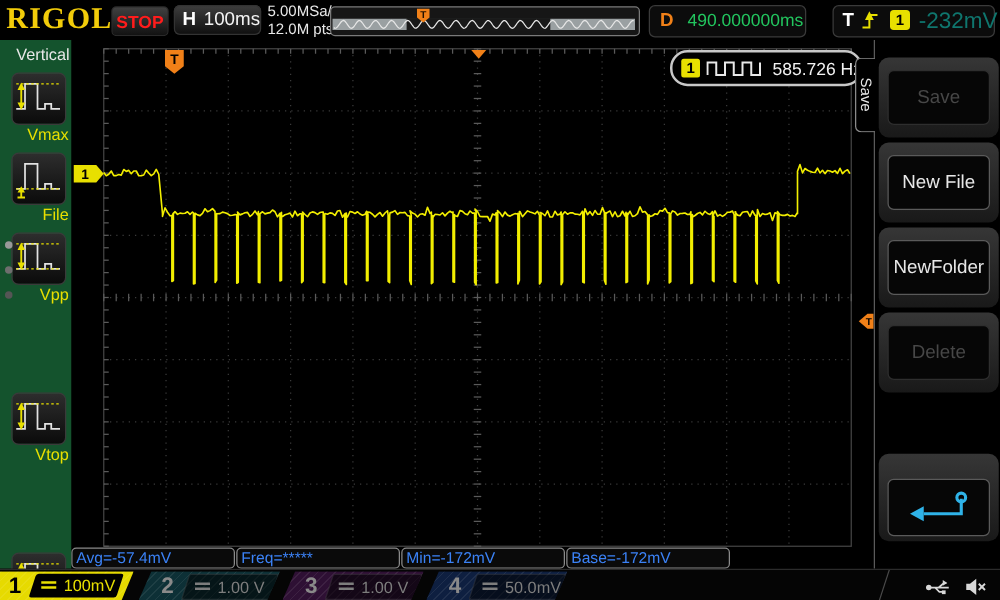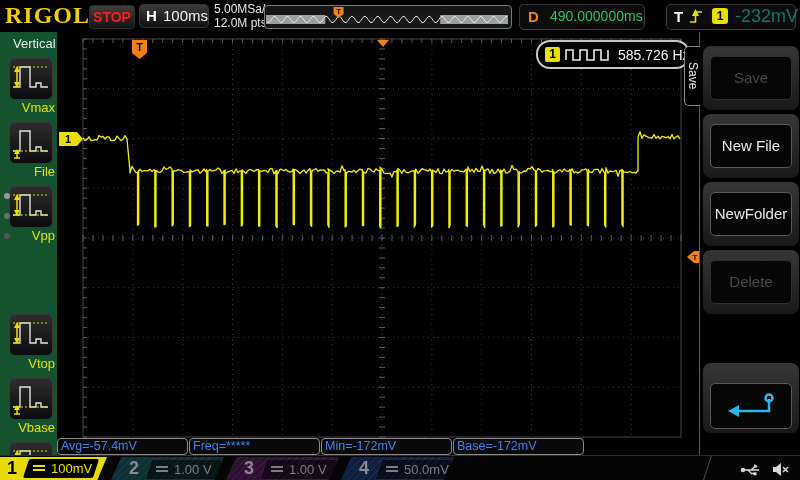--- a/index.html
+++ b/index.html
@@ -403,30 +403,20 @@
     <div class="micon"><svg width="42" height="40">
           <path d="M3,28 H10 V8 H20 V28 H26 V24 H31 V28 H38" stroke="#e2e2e2" stroke-width="1.4" fill="none"></path>
           <line x1="3" y1="8" x2="38" y2="8" stroke="#e8e000" stroke-dasharray="2 2"></line>
           <line x1="7" y1="10" x2="7" y2="26" stroke="#e8e000" stroke-width="1.5"></line>
           <polygon points="7,7 4,13 10,13" fill="#e8e000"></polygon>
           <polygon points="7,29 4,23 10,23" fill="#e8e000"></polygon>
         </svg></div>
     <div class="mlabel">Vtop</div>
   </div>
 
-  <div class="mitem" style="top:346px">
-    <div class="micon"><svg width="42" height="40">
-          <path d="M3,28 H10 V8 H20 V28 H26 V24 H31 V28 H38" stroke="#e2e2e2" stroke-width="1.4" fill="none"></path>
-          <line x1="3" y1="28" x2="38" y2="28" stroke="#e8e000" stroke-dasharray="2 2"></line>
-          <line x1="7" y1="35" x2="7" y2="29" stroke="#e8e000" stroke-width="1.5"></line>
-          <polygon points="7,26 4,31 10,31" fill="#e8e000"></polygon>
-          <line x1="4" y1="35" x2="10" y2="35" stroke="#e8e000" stroke-width="1.5"></line>
-        </svg></div>
-    <div class="mlabel">Vbase</div>
-  </div>
 
   <div class="pagedots">
     <span style="top:161px;background:#999"></span>
     <span style="top:181px;background:#6e6e6e"></span>
     <span style="top:201px;background:#555"></span>
   </div>
 <div class="mitem" style="top: 410px;">
       <div class="micon"><svg width="42" height="40">
           <path d="M3,28 H10 V8 H20 V28 H26 V24 H31 V28 H38" stroke="#e2e2e2" stroke-width="1.4" fill="none"></path>
           <line x1="3" y1="8" x2="38" y2="8" stroke="#e8e000" stroke-dasharray="2 2"></line>

